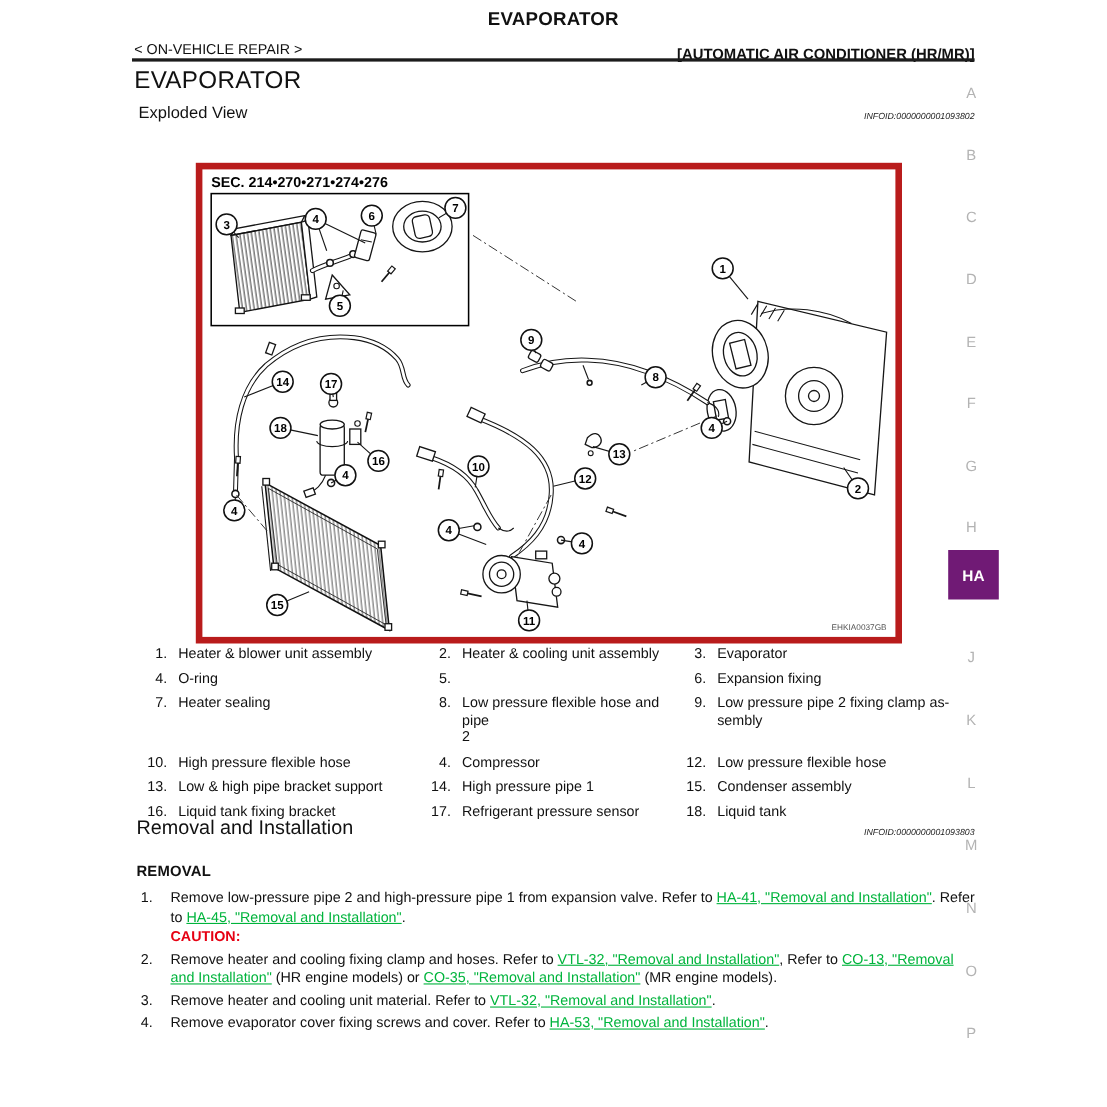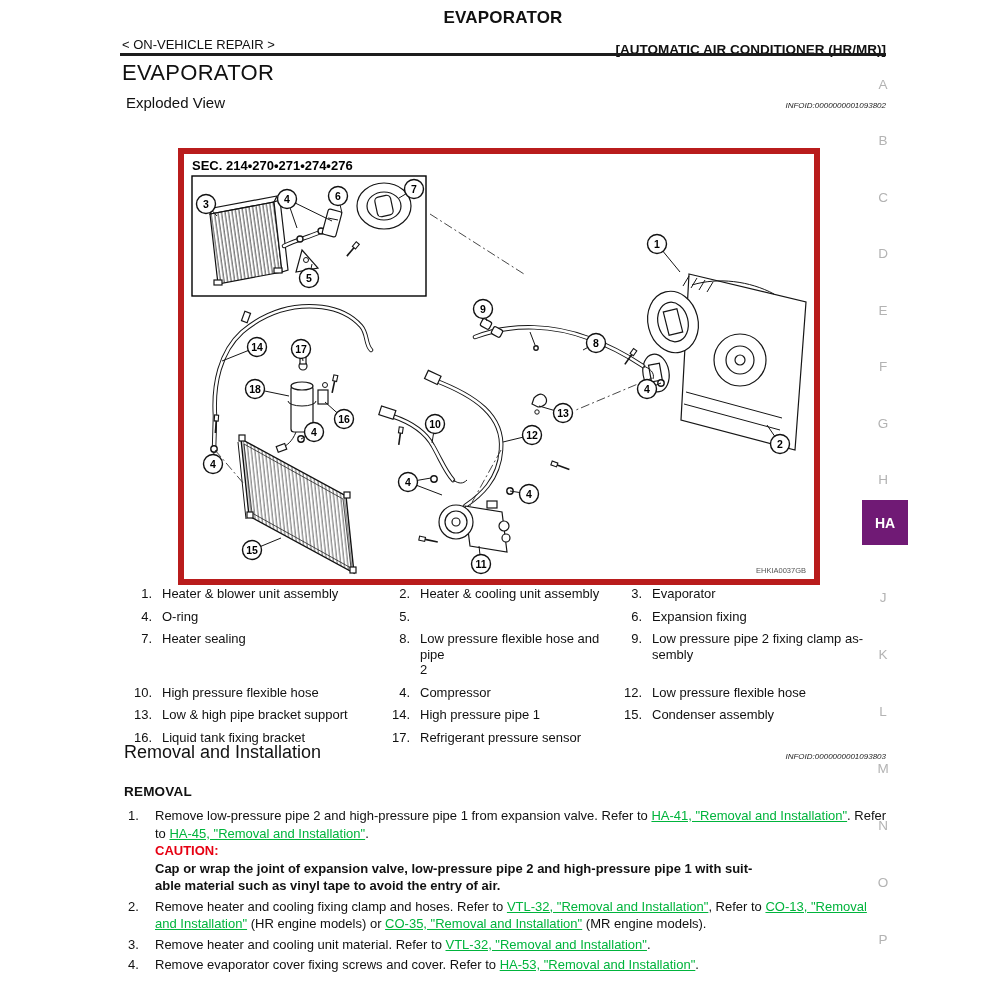--- a/index.html
+++ b/index.html
@@ -364,32 +364,34 @@
       <span class="part-label">Condenser assembly</span>
     </div>
     <div class="part-cell">
       <span class="part-num">16.</span>
       <span class="part-label">Liquid tank fixing bracket</span>
     </div>
     <div class="part-cell">
       <span class="part-num">17.</span>
       <span class="part-label">Refrigerant pressure sensor</span>
     </div>
+    <div class="part-cell">
+      <span class="part-num">18.</span>
+      <span class="part-label">Liquid tank</span>
+    </div>
   </div>
 
 <div class="abs" id="removal-title">Removal and Installation</div>
 <div class="abs infoid" id="infoid-2">INFOID:0000000001093803</div>
 <div class="abs" id="removal-subheading">REMOVAL</div>
 <div class="abs" id="removal-steps">
     <div class="step">
       <span class="step-num">1.</span>
       <div class="step-body"><span>Remove low-pressure pipe 2 and high-pressure pipe 1 from expansion valve. Refer to </span><span class="ref-link">HA-41, "Removal and Installation"</span><span>. Refer to </span><span class="ref-link">HA-45, "Removal and Installation"</span><span>.</span><div>
           <div class="caution-label">CAUTION:</div>
-          <div class="caution-body">Cap or wrap the joint of expansion valve, low-pressure pipe 2 and high-pressure pipe 1 with suit-
-able material such as vinyl tape to avoid the entry of air.</div>
         </div></div>
     </div>
     <div class="step">
       <span class="step-num">2.</span>
       <div class="step-body"><span>Remove heater and cooling fixing clamp and hoses. Refer to </span><span class="ref-link">VTL-32, "Removal and Installation"</span><span>, Refer to </span><span class="ref-link">CO-13, "Removal and Installation"</span><span> (HR engine models) or </span><span class="ref-link">CO-35, "Removal and Installation"</span><span> (MR engine models).</span></div>
     </div>
     <div class="step">
       <span class="step-num">3.</span>
       <div class="step-body"><span>Remove heater and cooling unit material. Refer to </span><span class="ref-link">VTL-32, "Removal and Installation"</span><span>.</span></div>
     </div>

